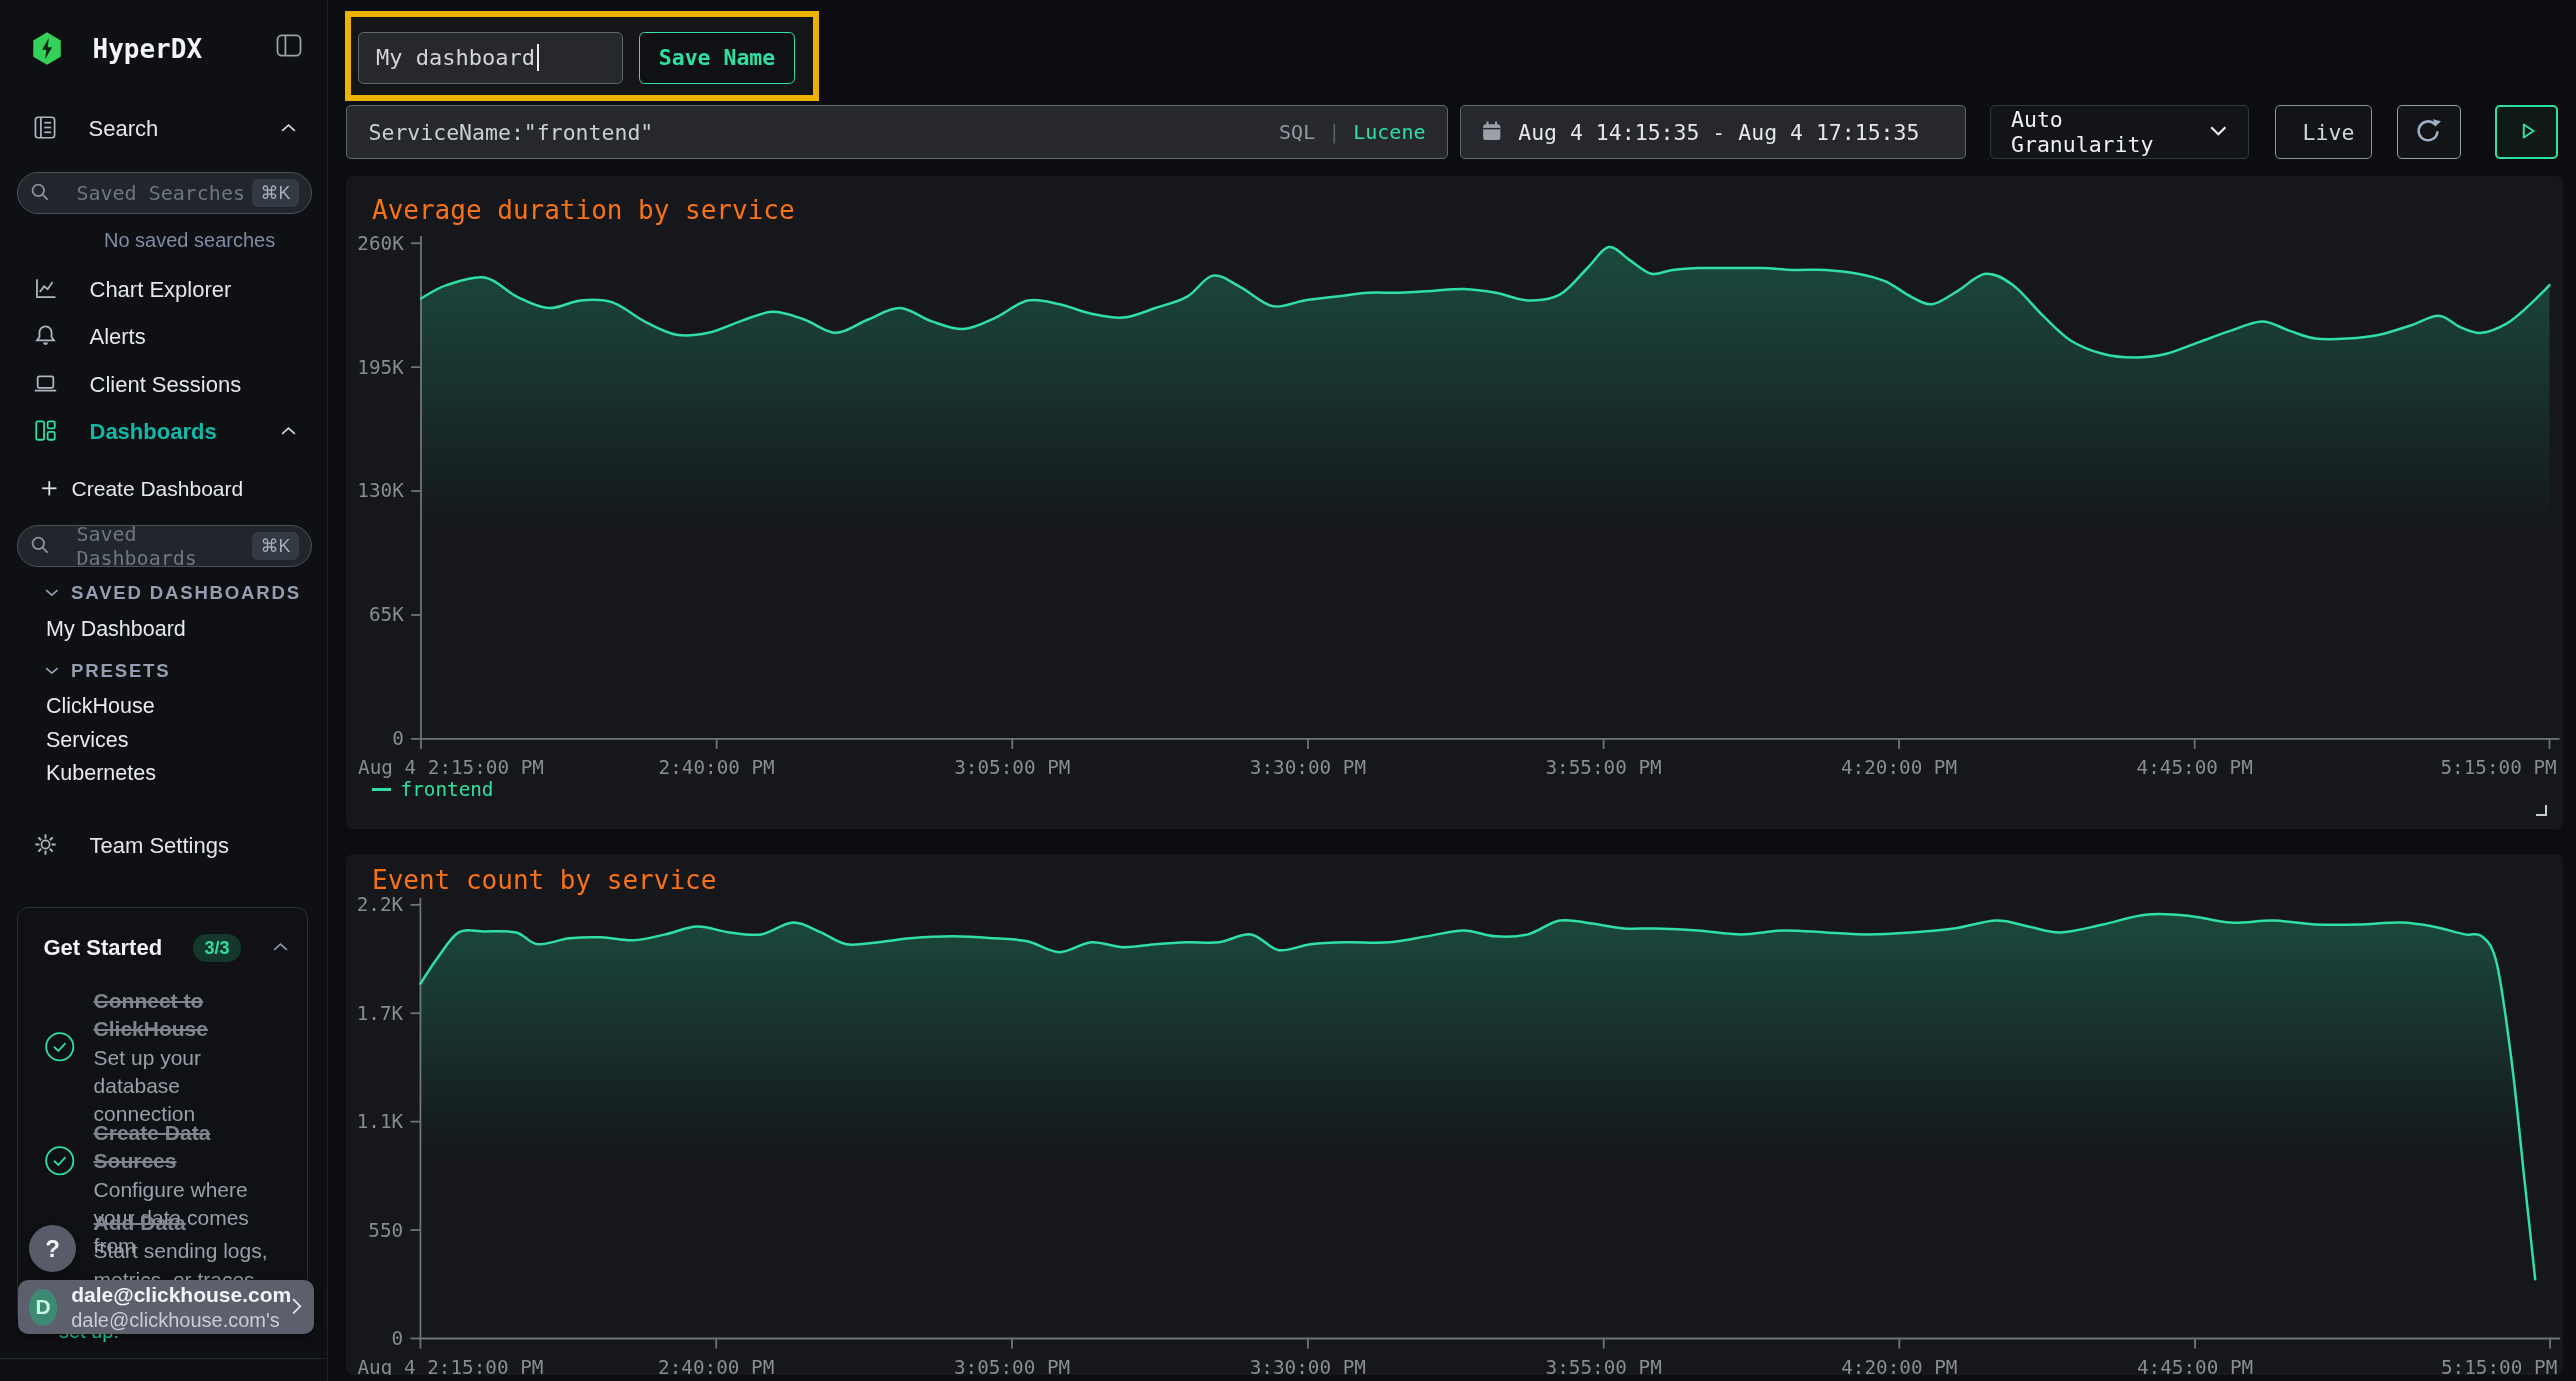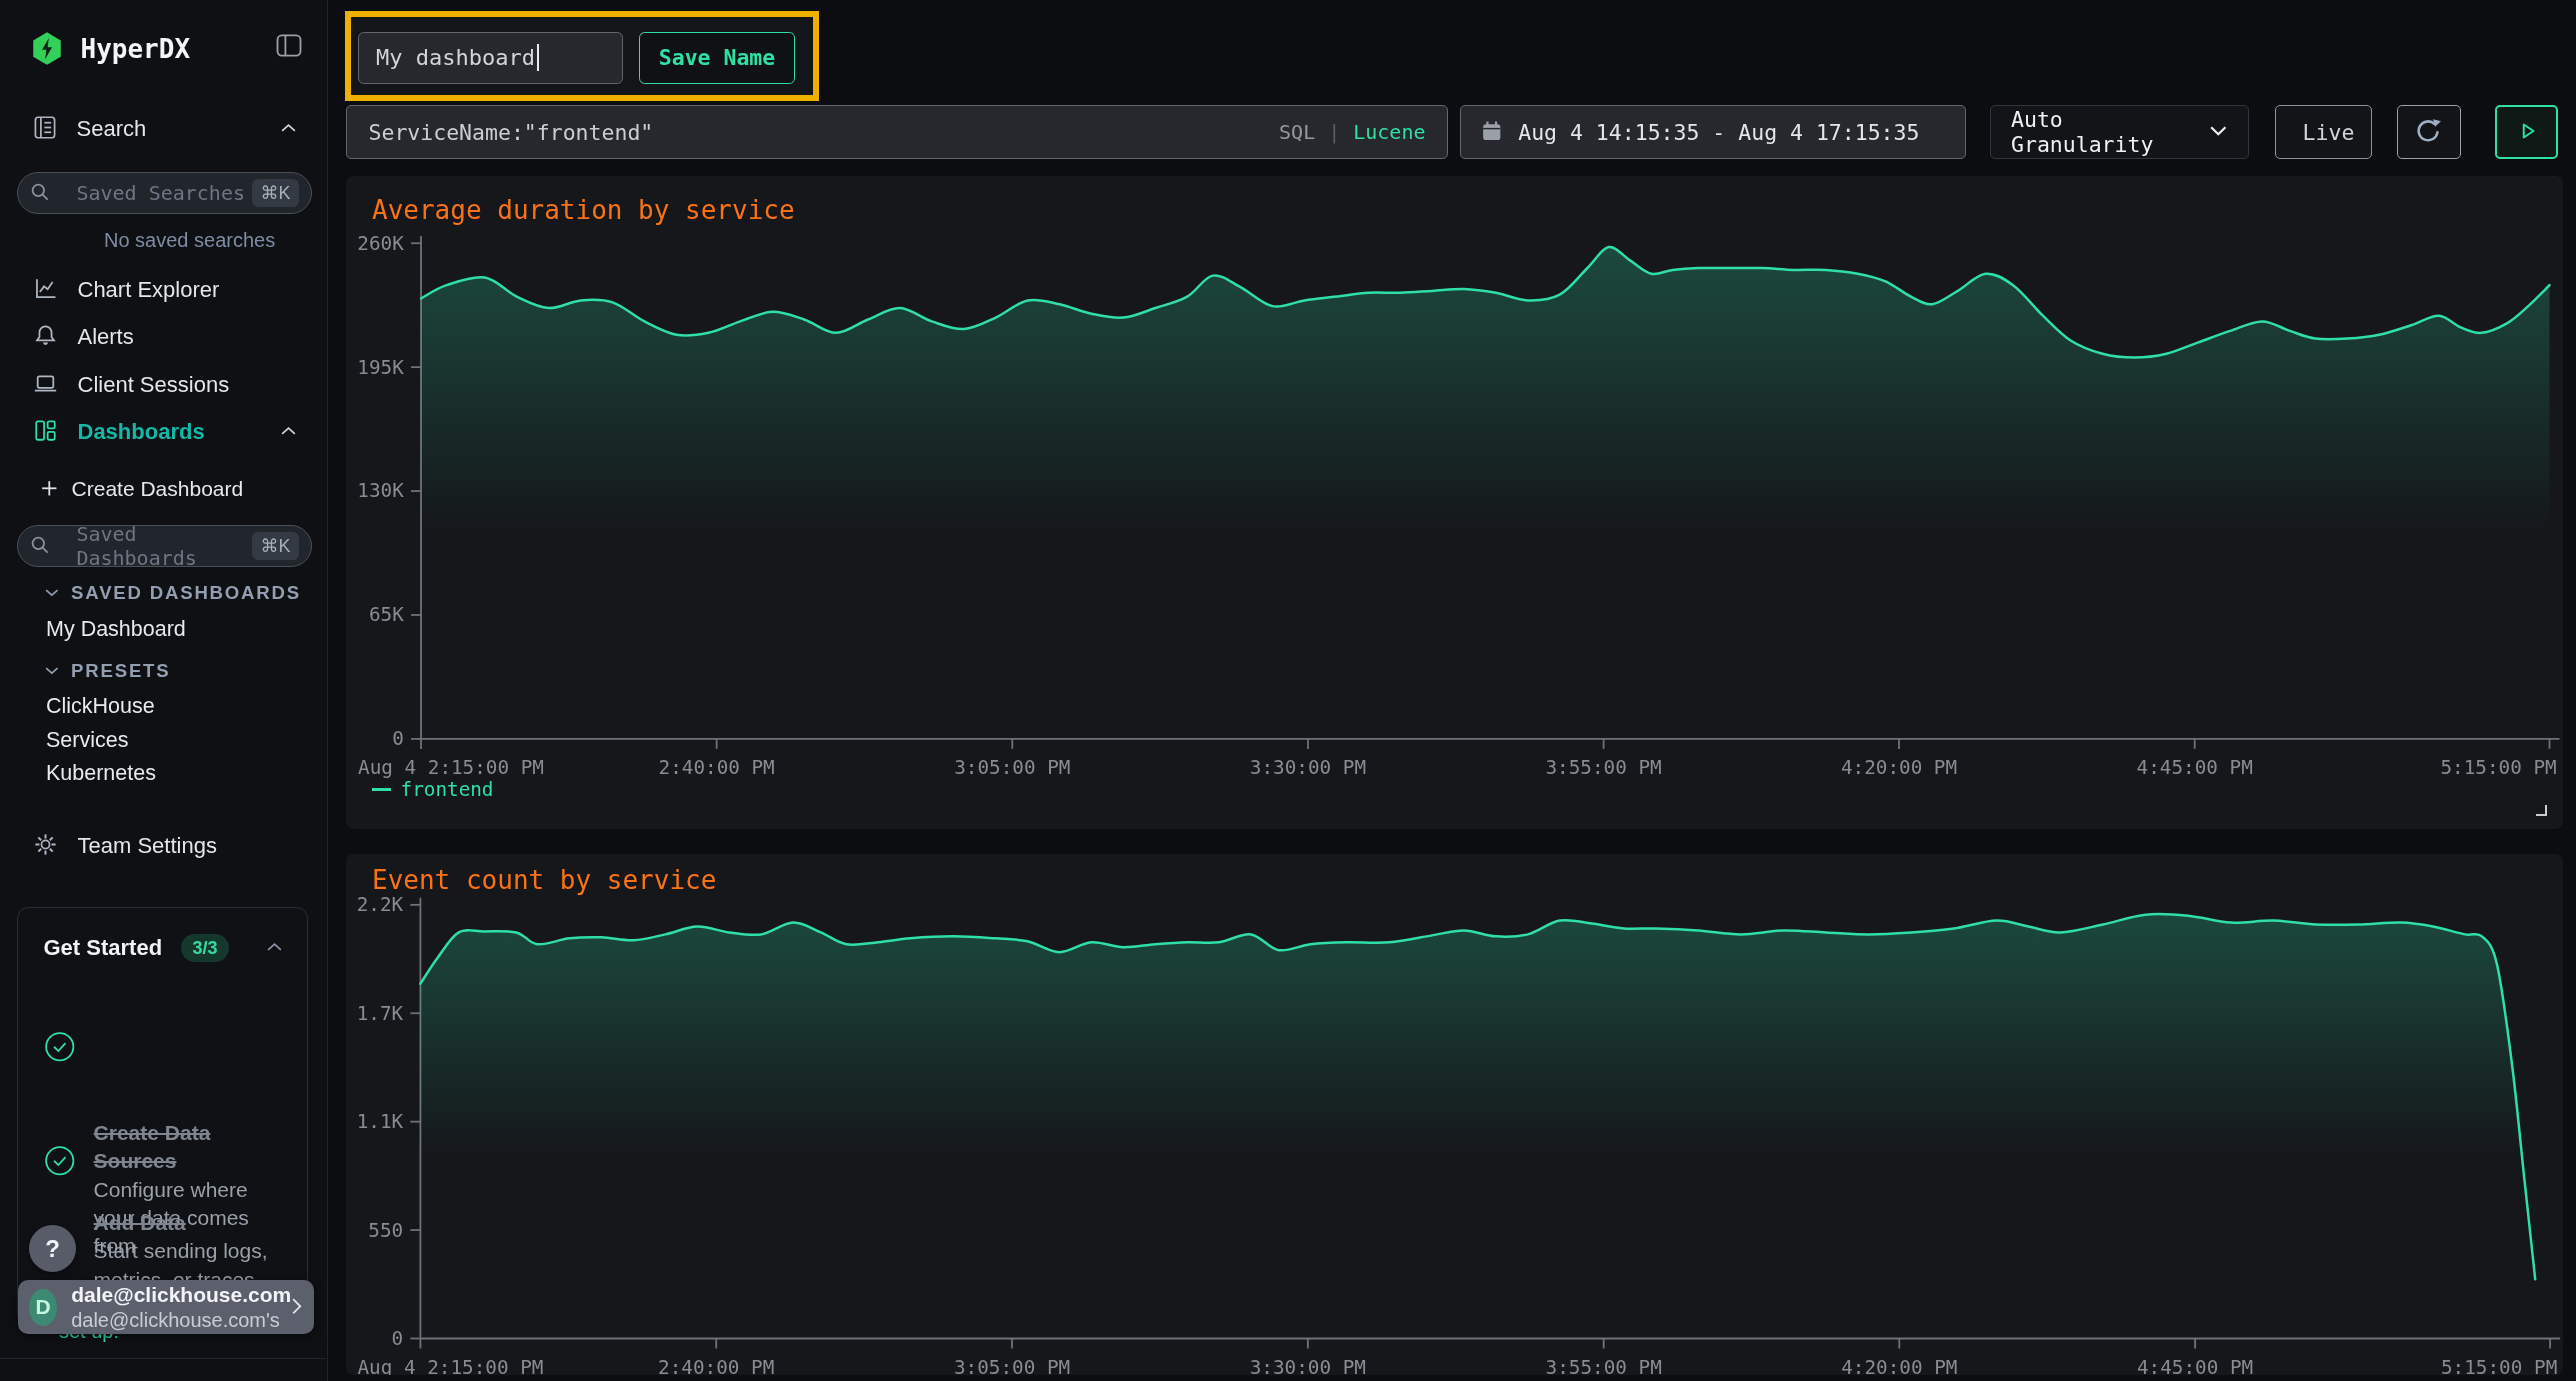--- a/index.html
+++ b/index.html
@@ -11,21 +11,21 @@
   
   #sidebar { position:absolute; left:0; top:0; width:328px; height:1381px;
              background:#0e1014; border-right:1.4px solid #202329; }
   .side-label { font-size:22px; color:#e4e6ea; }
   .side-sub   { font-size:21.5px; color:#e8eaee; }
   .pill { position:absolute; left:16.5px; width:295px; height:42px; border:1.4px solid #4a4f58;
           border-radius:21px; background:#21252c; display:flex; align-items:center; padding:0 11.4px; }
   .pill .ph { font-family:"DejaVu Sans Mono", monospace; font-size:20px; color:#6e7683; margin-left:26px; flex:1; }
   .kbd { background:#343a44; color:#a9b0ba; border-radius:6.4px; font-size:18px; padding:2.9px 8.6px; }
   .section-h { font-size:18.6px; letter-spacing:1.8px; color:#939eb1; font-weight:bold; }
-  .row-ic { display:flex; align-items:center; gap:19px; }
+  .row-ic { display:flex; align-items:center; gap:31px; }
 
   
   #getstarted { position:absolute; left:16.5px; top:907px; width:291px; height:419px;
                 border:1.4px solid #2c3036; border-radius:11.4px; background:#0f1115; }
   .gs-title { font-size:22px; font-weight:bold; color:#f1f3f6; }
   .step-title { font-size:21px; font-weight:bold; color:#7e858e; text-decoration:line-through; line-height:1.35; }
   .step-desc  { font-size:21px; color:#99a0aa; line-height:1.35; }
 
   
   #usercard { position:absolute; left:18px; top:1280px; width:296px; height:54px;
@@ -241,20 +241,24 @@
           </svg>
       </span>
     </div>
 
     <div class="abs" style="left:26px; top:79px; width:243px; display:flex; gap:18.6px;">
       <span style="margin-top:44px;">
         <svg width="31.5" height="31.5" viewBox="0 0 44 44">
             <circle cx="22" cy="22" r="19" fill="none" stroke="#2fe0a2" stroke-width="2.5"></circle>
             <polyline points="14,22 20,28 30,17" fill="none" stroke="#2fe0a2" stroke-width="2.5"></polyline>
           </svg>
+      </span>
+      <span style="flex:1;">
+        <div class="step-title">Connect to ClickHouse</div>
+        <div class="step-desc">Set up your database connection</div>
       </span>
     </div>
 
     <div class="abs" style="left:26px; top:211px; width:243px; display:flex; gap:18.6px;">
       <span style="margin-top:26px;">
         <svg width="31.5" height="31.5" viewBox="0 0 44 44">
             <circle cx="22" cy="22" r="19" fill="none" stroke="#2fe0a2" stroke-width="2.5"></circle>
             <polyline points="14,22 20,28 30,17" fill="none" stroke="#2fe0a2" stroke-width="2.5"></polyline>
           </svg>
       </span>

